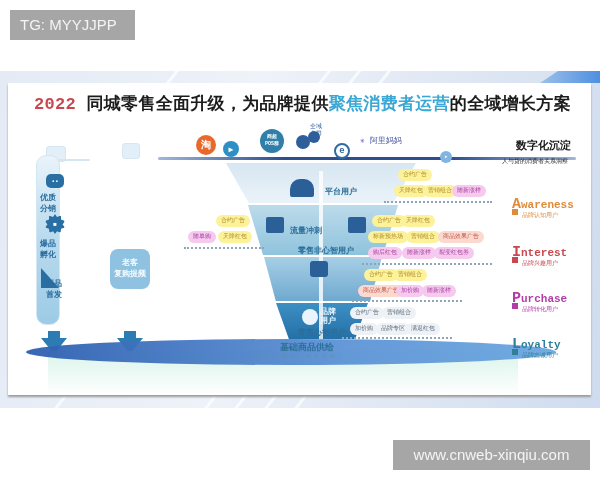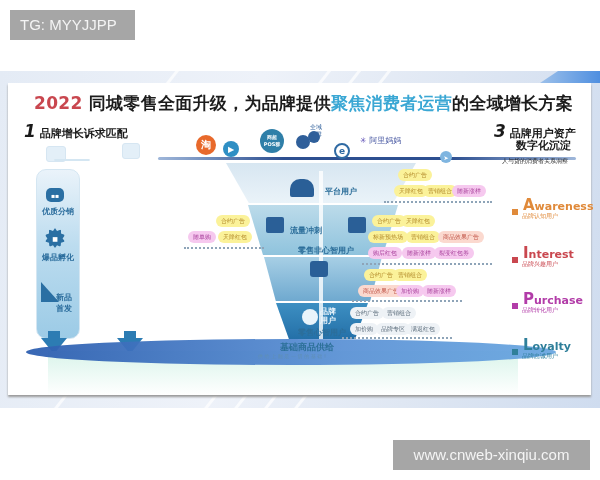--- a/index.html
+++ b/index.html
@@ -3,21 +3,21 @@
 <meta charset="utf-8">
 <style>
   *{box-sizing:border-box;margin:0;padding:0;}
   body{width:600px;height:480px;background:#ffffff;position:relative;overflow:hidden;font-family:"DejaVu Sans","Liberation Sans",sans-serif;}
   .wm{position:absolute;background:#a6a6a6;color:#f4f4f4;font-family:"Liberation Sans","DejaVu Sans",sans-serif;}
   .wm-top{left:10px;top:10px;width:125px;height:30px;font-size:15px;line-height:30px;padding-left:10px;}
   .wm-bot{left:393px;top:440px;width:197px;height:30px;font-size:15px;line-height:30px;text-align:center;}
   .banner{position:absolute;left:0;top:71px;width:600px;height:337px;background:linear-gradient(100deg,#e4ebf5 0%,#eef2f9 40%,#dfe7f3 70%,#cfdcef 100%);overflow:hidden;}
   .stripe{position:absolute;width:3px;height:60px;background:rgba(255,255,255,.7);transform:rotate(38deg);}
   .corner{position:absolute;right:0;top:0;width:60px;height:12px;background:linear-gradient(90deg,#9cc0ea,#4f8fe0);clip-path:polygon(30% 0,100% 0,100% 100%,0 100%);}
-  .card{position:absolute;left:8px;top:12px;width:583px;height:312px;background:#ffffff;box-shadow:0 2px 2px #9a9a9a;}
+  .card{position:absolute;left:8px;top:12px;width:583px;height:312px;background:#ffffff;box-shadow:0 2px 2px #9a9a9a;font-family:Liberation Mono, monospace;}
   .title{position:absolute;left:26px;top:9px;font-size:17px;font-weight:bold;color:#1c1c1c;white-space:nowrap;letter-spacing:.3px;}
   .title .yr{color:#c9474f;}
   .title .hl{color:#3aa7d4;}
   .sec{position:absolute;font-weight:bold;font-size:11px;color:#1a1a1a;white-space:nowrap;}
   .sec .num{font-size:17px;font-style:italic;margin-right:4px;}
   .bottle{position:absolute;border-radius:10px;background:linear-gradient(180deg,#eaf3fa 0%,#bcdcef 45%,#9ccbe6 100%);border:1px solid #d4e6f2;}
   .neck{position:absolute;background:#e3eff8;border:1px solid #d6e6f2;}
   .btxt{position:absolute;width:100%;text-align:center;font-size:8px;color:#2b6d9d;font-weight:bold;line-height:11px;}
   .dark-box{position:absolute;border-radius:8px;background:#2f7fae;color:#eaf4fb;font-size:8px;font-weight:bold;text-align:center;line-height:11px;}
   .mid-box{position:absolute;border-radius:8px;background:#8ec2e0;color:#f3f9fd;font-size:8px;font-weight:bold;text-align:center;line-height:11px;}
@@ -29,21 +29,21 @@
   .ring-line{position:absolute;left:150px;top:74px;width:418px;height:3px;background:linear-gradient(90deg,#9fb7da,#2d4f90 30%,#2d4f90 70%,#9fb7da);border-radius:2px;}
   .icon-circ{position:absolute;border-radius:50%;display:flex;align-items:center;justify-content:center;color:#fff;font-weight:bold;}
   .tier-label{position:absolute;font-size:8px;color:#2c6e9a;font-weight:bold;white-space:nowrap;}
   .tag{position:absolute;height:12px;border-radius:6px;font-size:6px;line-height:12px;padding:0 5px;white-space:nowrap;}
   .tag.y{background:#fbf29a;color:#b38a2a;}
   .tag.p{background:#f6c9ef;color:#a8409b;}
   .tag.r{background:#fbd9cf;color:#c2574a;}
   .tag.w{background:#eef2f6;color:#5a6b7a;}
   .dots{position:absolute;height:0;border-top:2px dotted #8ea4b8;}
   .aida{position:absolute;white-space:nowrap;}
-  .aida .w{font-size:11px;font-weight:bold;margin-left:11px;}
+  .aida .w{font-size:11px;font-weight:bold;}
   .aida .w .cap{font-size:15px;}
   .aida .s{font-size:6px;display:block;margin-left:10px;margin-top:-2px;}
   .aida .sq{position:absolute;left:0;width:6px;height:6px;}
   .foot-title{position:absolute;left:240px;top:298px;font-size:11px;font-weight:bold;color:#111;white-space:nowrap;}
   .foot-title .num{font-size:17px;font-style:italic;margin-right:4px;}
 </style>
 </head>
 <body>
 
 <div class="wm wm-top">TG: MYYJJPP</div>
@@ -59,39 +59,40 @@
   <div class="stripe" style="left:270px;top:300px;"></div>
   <div class="stripe" style="left:300px;top:300px;"></div>
   <div class="corner"></div>
 
   <div class="card">
 
     <div class="title">
       <span class="yr">2022</span><span> 同城零售全面升级，为品牌提供</span><span class="hl">聚焦消费者运营</span><span>的全域增长方案</span>
     </div>
 
-    <div class="sec" style="left:16px;top:38px;">
-      <span class="num">1</span><span>品牌增长诉求匹配</span>
-    </div>
 
     <div class="neck" style="left:38px;top:63px;width:20px;height:16px;border-radius:3px;"></div>
     <div class="bottle" style="left:46px;top:76px;width:36px;height:0;"></div>
-    <div class="bottle" style="left:28px;top:86px;width:44px;height:170px;">
+    <div class="bottle" style="left:28px;top:72px;width:24px;height:170px;">
       <div class="icon-circ" style="left:9px;top:18px;width:18px;height:14px;border-radius:5px;background:#2a6fa3;font-size:6px;">▪▪</div>
       <div class="btxt" style="top:36px;">优质分销</div>
       <div class="icon-circ" style="left:8px;top:58px;width:20px;height:20px;background:#2a6fa3;clip-path:polygon(50% 0,60% 15%,80% 8%,80% 28%,100% 35%,88% 52%,100% 68%,80% 74%,78% 94%,60% 86%,50% 100%,40% 86%,22% 94%,20% 74%,0 68%,12% 52%,0 35%,20% 28%,20% 8%,40% 15%);font-size:6px;">■</div>
       <div class="btxt" style="top:82px;">爆品孵化</div>
       <div style="position:absolute;left:4px;top:112px;width:0;height:0;border-bottom:20px solid #2a6fa3;border-right:18px solid transparent;"></div>
       <div class="btxt" style="top:122px;left:6px;">新品</div>
       <div class="btxt" style="top:133px;left:6px;">首发</div>
     </div>
     <div class="arrow-stem" style="left:40px;top:248px;"></div>
     <div class="arrow-down" style="left:33px;top:255px;"></div>
 
     <div class="neck" style="left:114px;top:60px;width:18px;height:16px;border-radius:3px;"></div>
+    <div class="mid-box" style="left:102px;top:166px;width:40px;height:40px;padding-top:8px;">
+      <div>老客</div>
+      <div>复购提频</div>
+    </div>
     <div class="arrow-stem" style="left:116px;top:248px;"></div>
     <div class="arrow-down" style="left:109px;top:255px;"></div>
 
     <div class="base-glow"></div>
     <div class="base-ellipse"></div>
 
     <div class="funnel" style="left:218px;top:80px;width:190px;height:40px;background:linear-gradient(180deg,#d7e6f1,#eaf3f9);clip-path:polygon(0 0,100% 0,88% 100%,12% 100%);"></div>
     <div class="funnel" style="left:240px;top:122px;width:150px;height:50px;background:linear-gradient(180deg,#bcdbea,#8fc3dd);clip-path:polygon(0 0,100% 0,90% 100%,10% 100%);"></div>
     <div class="funnel" style="left:256px;top:174px;width:118px;height:44px;background:linear-gradient(180deg,#a7cfe5,#6fa9cf);clip-path:polygon(0 0,100% 0,90% 100%,10% 100%);"></div>
     <div class="funnel" style="left:268px;top:220px;width:92px;height:36px;background:linear-gradient(180deg,#3d8fc2,#2470a8);clip-path:polygon(0 0,100% 0,86% 100%,14% 100%);"></div>
@@ -161,23 +162,20 @@
     <div class="tag p" style="left:414px;top:202px;">随新涨样</div>
     <div class="dots" style="left:344px;top:217px;width:110px;"></div>
 
     <div class="tag w" style="left:342px;top:224px;">合约广告</div>
     <div class="tag w" style="left:374px;top:224px;">营销组合</div>
     <div class="tag w" style="left:342px;top:240px;">加价购</div>
     <div class="tag w" style="left:368px;top:240px;">品牌专区</div>
     <div class="tag w" style="left:398px;top:240px;">满返红包</div>
     <div class="dots" style="left:334px;top:254px;width:110px;"></div>
 
-    <div class="sec" style="left:486px;top:38px;">
-      <span class="num">3</span><span>品牌用户资产</span>
-    </div>
     <div class="sec" style="left:508px;top:55px;">数字化沉淀</div>
     <div style="position:absolute;left:494px;top:74px;font-size:6px;color:#222;white-space:nowrap;">人与货的消费者关系洞察</div>
 
     <div class="aida" style="left:504px;top:112px;color:#e08a3a;">
       <span class="sq" style="top:14px;background:#e08a3a;"></span>
       <span class="w"><span class="cap">A</span><span>wareness</span></span>
       <span class="s">品牌认知用户</span>
     </div>
     <div class="aida" style="left:504px;top:160px;color:#c9474f;">
       <span class="sq" style="top:14px;background:#c9474f;"></span>

